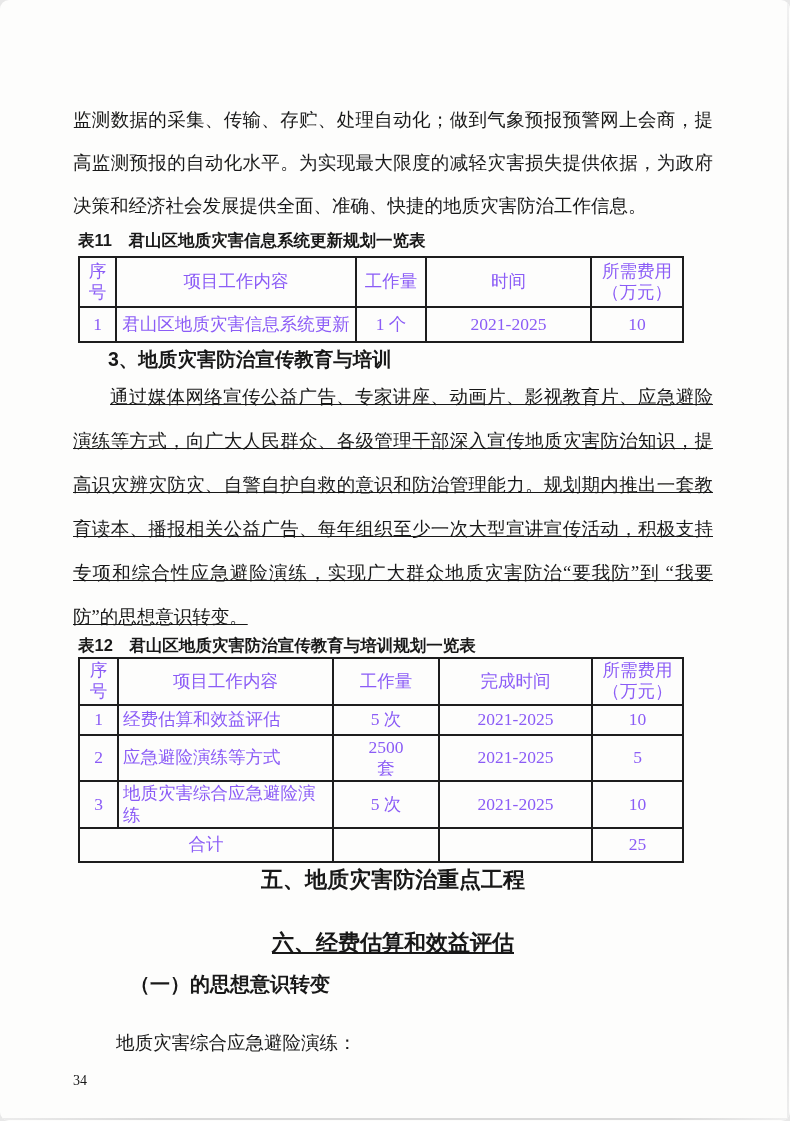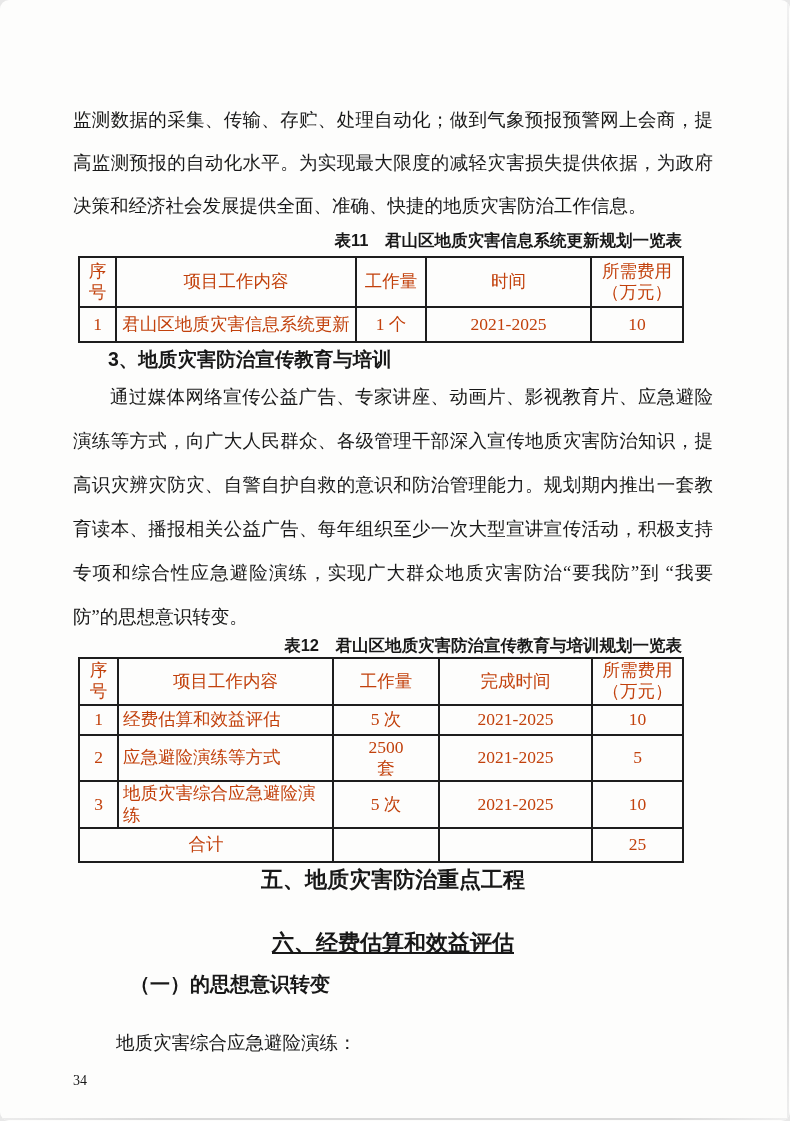--- a/index.html
+++ b/index.html
@@ -26,49 +26,49 @@
     background: linear-gradient(to right, #ececec, #d9d9d9 20%, #d9d9d9 85%, #f0f0f0);
   }
 
   .body-text {
     font-size: 18.5px;
     line-height: 43px;
     text-align: justify;
     margin: 0;
   }
   .p2 { line-height: 44px; margin-top: 2px; }
-  .indent { text-indent: 37px; }
+  .indent { text-indent: 37px; text-decoration: underline; }
 
   .sec-heading {
     font-family: "Liberation Sans", "DejaVu Sans", sans-serif;
     font-weight: bold;
     font-size: 19.5px;
     line-height: 28px;
     margin: 2px 0 0 0;
     padding-left: 35px;
   }
 
   .tbl-caption {
     font-family: "Liberation Sans", "DejaVu Sans", sans-serif;
     font-weight: bold;
     font-size: 16.5px;
     line-height: 24px;
-    text-align: right;
+    text-align: left;
     width: 604px;
     margin: 0 0 0 5px;
   }
   .cap12 { margin-top: -6px; }
 
   table.doc-table {
     border-collapse: collapse;
     table-layout: fixed;
     width: 604px;
     margin-left: 5px;
     font-size: 17.5px;
-    color: #c2410c;
+    color: #8b5cf6;
   }
   table.doc-table th, table.doc-table td {
     border: 2px solid #1d1d1d;
     text-align: center;
     vertical-align: middle;
     font-weight: normal;
     white-space: pre-line;
     line-height: 1.22;
     padding: 1px 2px;
     overflow: hidden;

